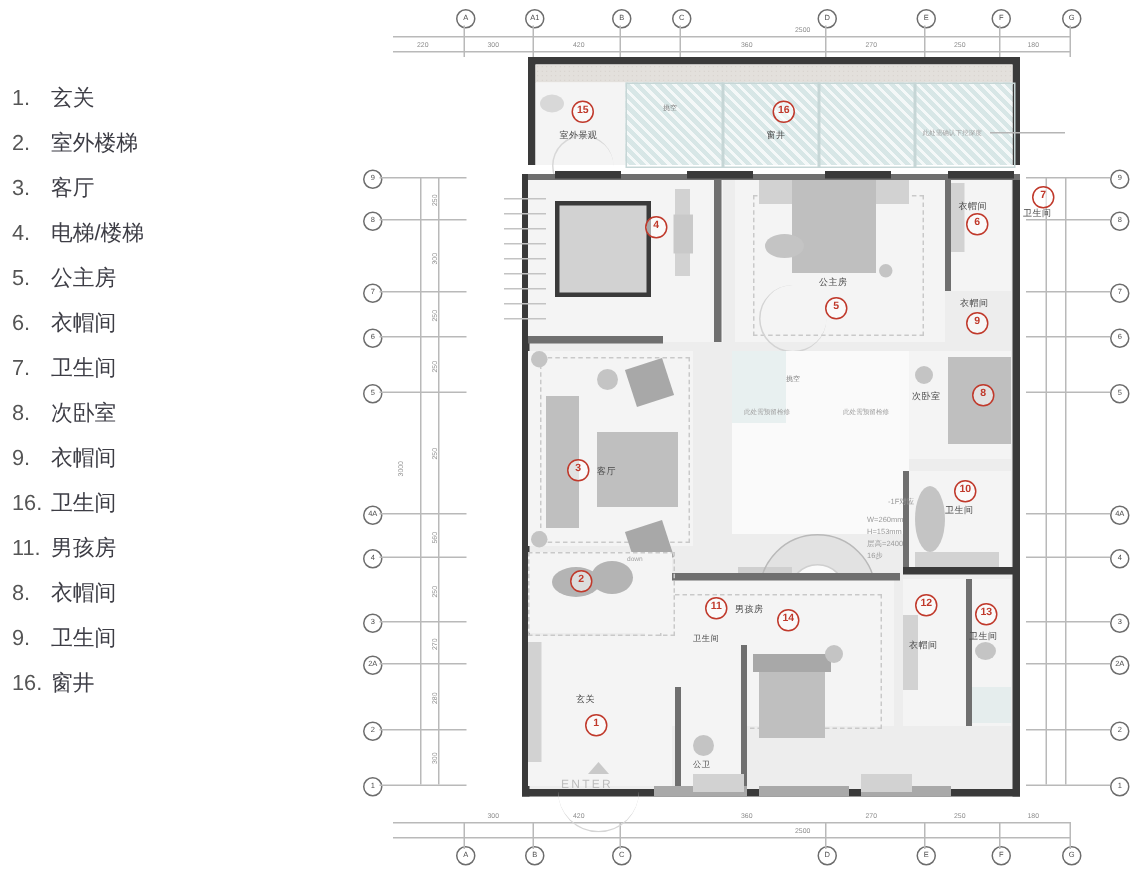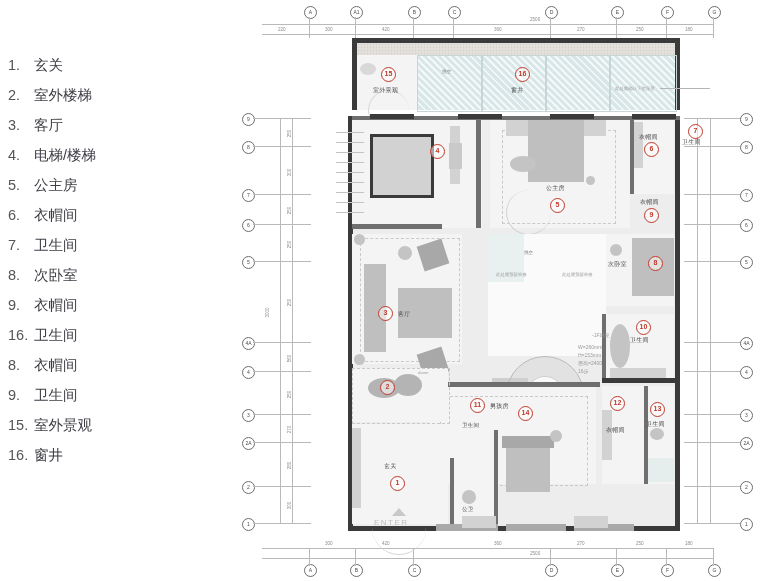--- a/index.html
+++ b/index.html
@@ -131,30 +131,30 @@
       </div>
       <div class="legend-row">
         <span class="legend-num">9.</span>
         <span class="legend-label">衣帽间</span>
       </div>
       <div class="legend-row">
         <span class="legend-num">16.</span>
         <span class="legend-label">卫生间</span>
       </div>
       <div class="legend-row">
+        <span class="legend-num">11.</span>
+        <span class="legend-label">男孩房</span>
+      </div>
+      <div class="legend-row">
         <span class="legend-num">8.</span>
         <span class="legend-label">衣帽间</span>
       </div>
       <div class="legend-row">
         <span class="legend-num">9.</span>
         <span class="legend-label">卫生间</span>
-      </div>
-      <div class="legend-row">
-        <span class="legend-num">15.</span>
-        <span class="legend-label">室外景观</span>
       </div>
       <div class="legend-row">
         <span class="legend-num">16.</span>
         <span class="legend-label">窗井</span>
       </div>
     </div>
   </div>
 
   <div id="plan">
 

